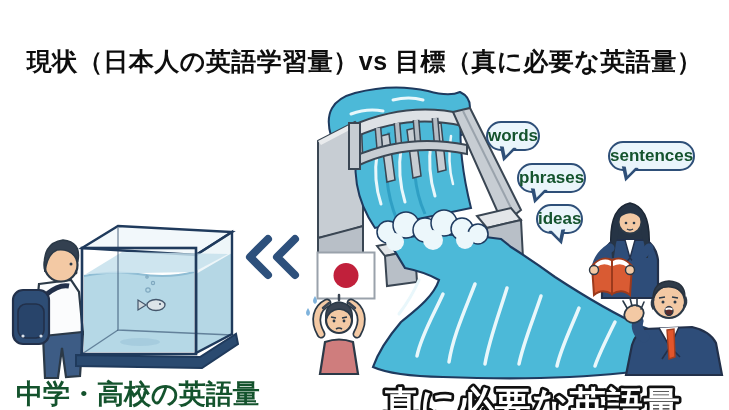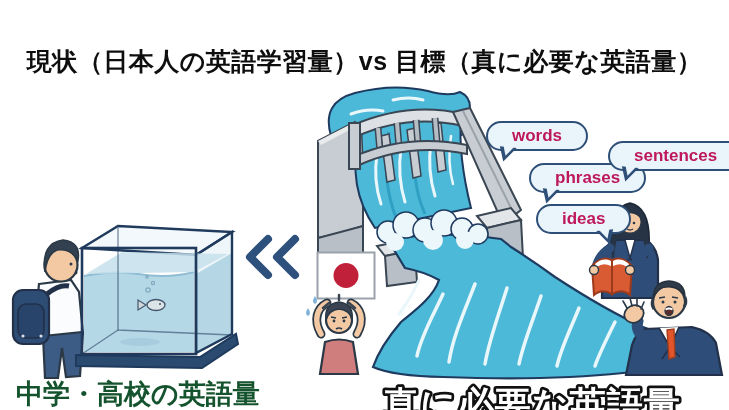--- a/index.html
+++ b/index.html
@@ -13,21 +13,21 @@
     font-size:25px;font-weight:800;color:#0e0e0e;letter-spacing:.5px;white-space:nowrap;z-index:6;
   }
   .left-caption{
     position:absolute;left:16px;top:341px;width:248px;text-align:left;
     font-weight:800;font-size:27px;color:#14532d;line-height:1.32;z-index:6;
   }
   svg.abs{position:absolute;}
   .z1{z-index:1}.z2{z-index:2}.z3{z-index:3}.z4{z-index:4}
   .bubble{
     position:absolute;background:#eaf5fb;border:2.5px solid #2e4f78;border-radius:18px;
-    padding:3px 24px;font-size:17px;font-weight:700;color:#be185d;z-index:5;white-space:nowrap;
+    padding:3px 0;font-size:17px;font-weight:700;color:#14532d;z-index:5;white-space:nowrap;
   }
   .bubble::before{
     content:"";position:absolute;bottom:-13px;left:11px;width:0;height:0;
     border-left:5px solid transparent;border-right:12px solid transparent;
     border-top:15px solid #2e4f78;transform:rotate(6deg);
   }
   .bubble::after{
     content:"";position:absolute;bottom:-7px;left:15px;width:0;height:0;
     border-left:3px solid transparent;border-right:8px solid transparent;
     border-top:10px solid #eaf5fb;transform:rotate(6deg);
@@ -220,21 +220,21 @@
       <circle cx="41" cy="29" r="1.4" fill="#2b3947"></circle>
       <path d="M28,25 l5,1 M44,25 l-5,1" stroke="#2b3947" stroke-width="1.4"></path>
       <path d="M33,37 q3,-2 6,0" stroke="#2b3947" stroke-width="1.6" fill="none"></path>
     </g>
   </svg>
 
   <div class="bubble" style="left:486px;top:85px">
     <span>words</span>
   </div>
 
-  <div class="bubble" style="left:529px;top:127px">
+  <div class="bubble" style="left:517px;top:127px">
     <span>phrases</span>
   </div>
 
   <div class="bubble bubble--right-tail" style="left:536px;top:168px">
     <span>ideas</span>
   </div>
 
   <div class="bubble" style="left:608px;top:105px">
     <span>sentences</span>
   </div>

